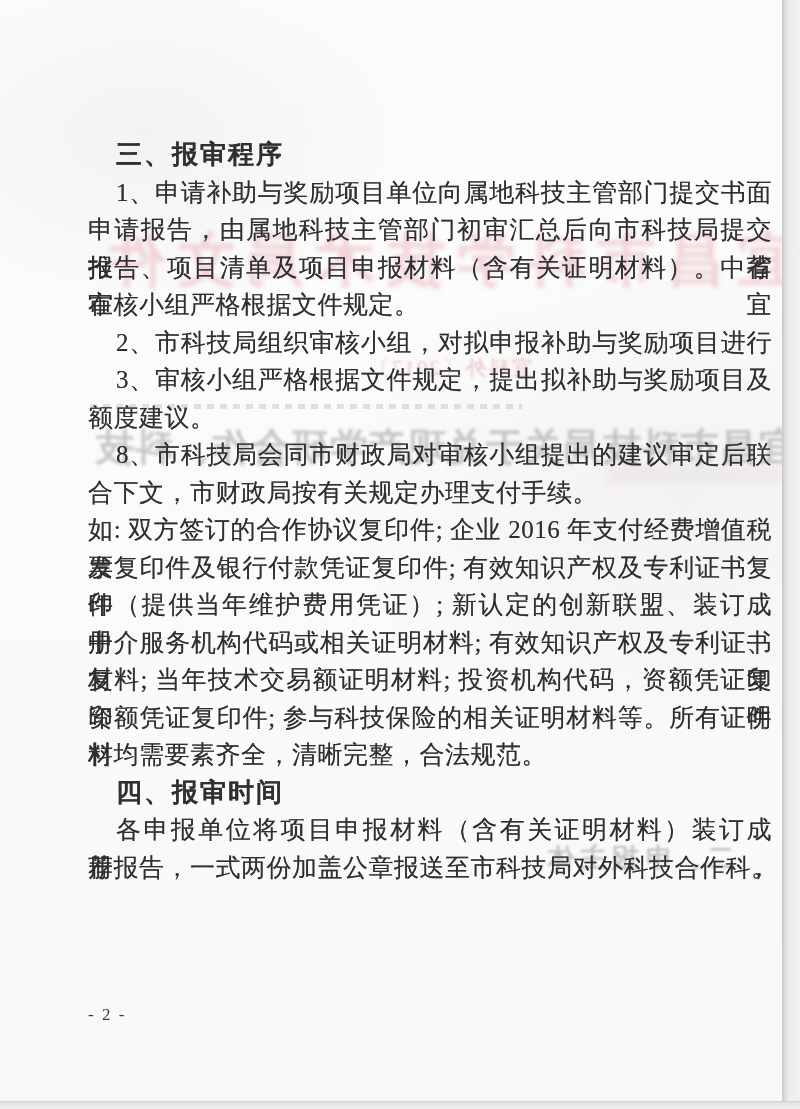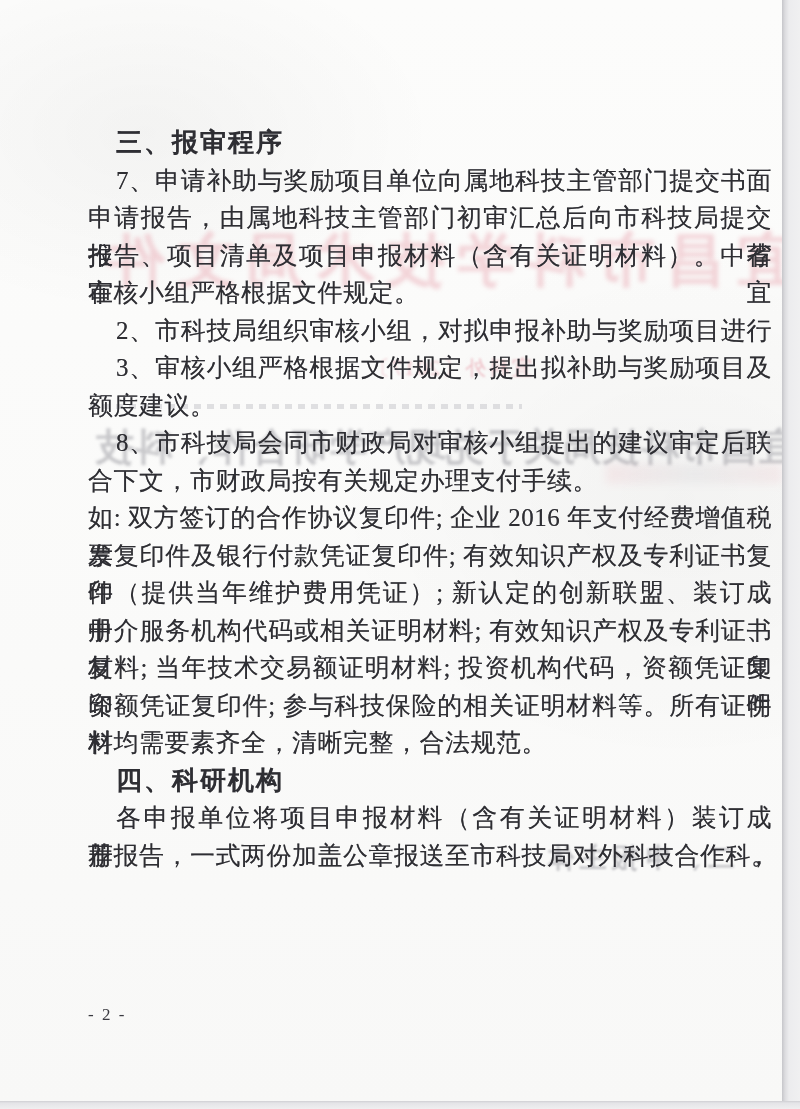--- a/index.html
+++ b/index.html
@@ -49,21 +49,21 @@
     background:linear-gradient(90deg,rgba(233,169,179,.5),rgba(180,180,188,.4),rgba(233,169,179,.45));
     opacity:.35;filter:blur(4px);
   }
   #ghost-subheading{
     top:840px;left:510px;width:224px;font-size:27px;font-weight:bold;
     color:var(--ghost-gray,#93939a);opacity:.5;letter-spacing:5px;filter:blur(1.2px);
     font-family:"Liberation Sans","DejaVu Sans",sans-serif;
   }
   
   .doc-body{
-    position:absolute;left:88px;top:124px;width:684px;z-index:2;
+    position:absolute;left:88px;top:136px;width:684px;z-index:2;
     color:var(--ink,#2e2e33);
     text-shadow:0 0 .6px rgba(46,46,51,.55);
   }
   .tline{
     display:block;line-height:37.5px;height:37.5px;font-size:25px;
     letter-spacing:.5px;white-space:nowrap;
   }
   .tline.full{white-space:normal;text-align:justify;text-align-last:justify;}
   .tline.indent{text-indent:28px;}
   .tline.heading{
@@ -82,37 +82,37 @@
     <div id="ghost-red-title" class="ghost">宜昌市科学技术局文件</div>
     <div id="ghost-doc-number" class="ghost">宜科外〔2017〕</div>
     <div id="ghost-dotted-line" class="ghost"></div>
     <div id="ghost-gray-title" class="ghost">宜昌市科技局关于兑现产学研合作、科技</div>
     <div id="ghost-smudge" class="ghost"></div>
     <div id="ghost-subheading" class="ghost">二、申报主体</div>
   </div>
 
 <div class="doc-body">
     <span class="tline heading">三、报审程序</span>
-    <span class="tline indent full">7、申请补助与奖励项目单位向属地科技主管部门提交书面</span>
+    <span class="tline indent full">1、申请补助与奖励项目单位向属地科技主管部门提交书面</span>
     <span class="tline full">申请报告，由属地科技主管部门初审汇总后向市科技局提交推荐</span>
     <span class="tline full">报告、项目清单及项目申报材料（含有关证明材料）。中省在宜</span>
     <span class="tline">审核小组严格根据文件规定。</span>
     <span class="tline indent full">2、市科技局组织审核小组，对拟申报补助与奖励项目进行</span>
     <span class="tline indent full">3、审核小组严格根据文件规定，提出拟补助与奖励项目及</span>
     <span class="tline">额度建议。</span>
     <span class="tline indent full">8、市科技局会同市财政局对审核小组提出的建议审定后联</span>
     <span class="tline">合下文，市财政局按有关规定办理支付手续。</span>
     <span class="tline full">如: 双方签订的合作协议复印件; 企业 2016 年支付经费增值税发</span>
     <span class="tline full">票复印件及银行付款凭证复印件; 有效知识产权及专利证书复印</span>
     <span class="tline full">件（提供当年维护费用凭证）; 新认定的创新联盟、装订成册、</span>
     <span class="tline full">中介服务机构代码或相关证明材料; 有效知识产权及专利证书复印</span>
     <span class="tline full">材料; 当年技术交易额证明材料; 投资机构代码，资额凭证复印件</span>
     <span class="tline full">资额凭证复印件; 参与科技保险的相关证明材料等。所有证明材</span>
     <span class="tline">料均需要素齐全，清晰完整，合法规范。</span>
-    <span class="tline heading">四、科研机构</span>
+    <span class="tline heading">四、报审时间</span>
     <span class="tline indent full">各申报单位将项目申报材料（含有关证明材料）装订成册，</span>
     <span class="tline">荐报告，一式两份加盖公章报送至市科技局对外科技合作科。</span>
   </div>
 
 <div class="page-number">- 2 -</div>
 
 <div class="edge-right"></div>
 <div class="edge-bottom"></div>
 
 </body></html>

